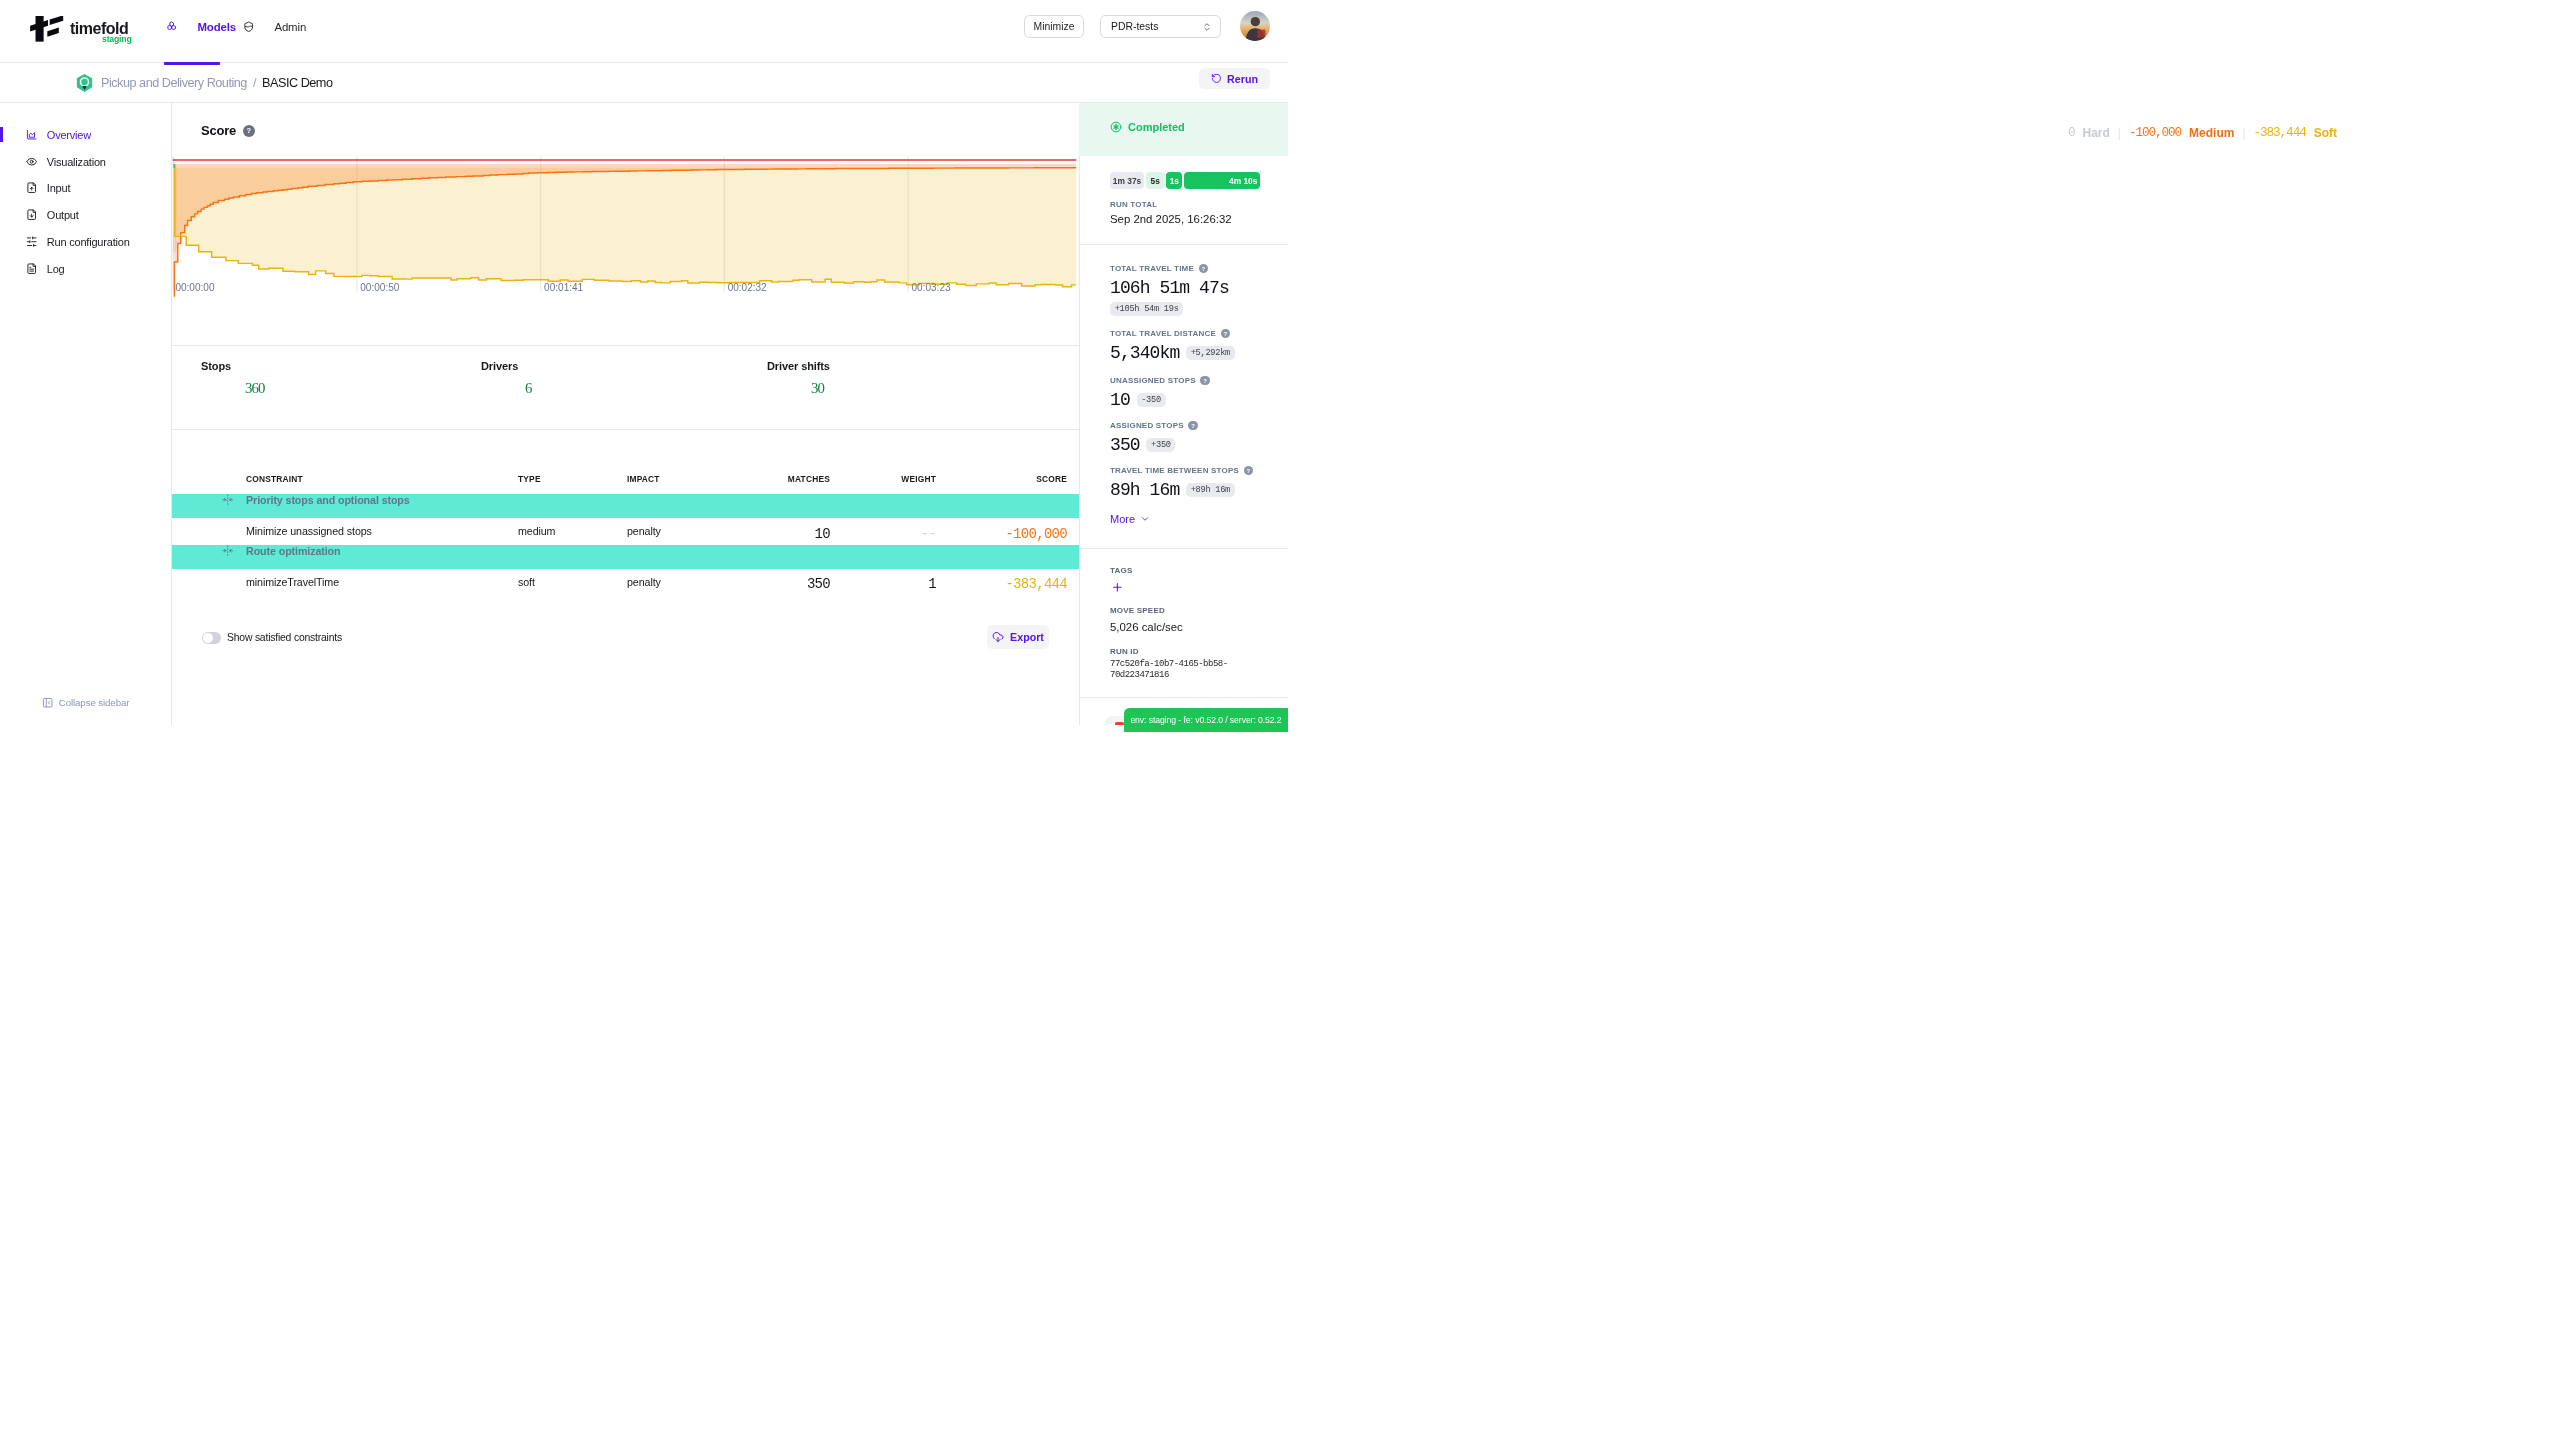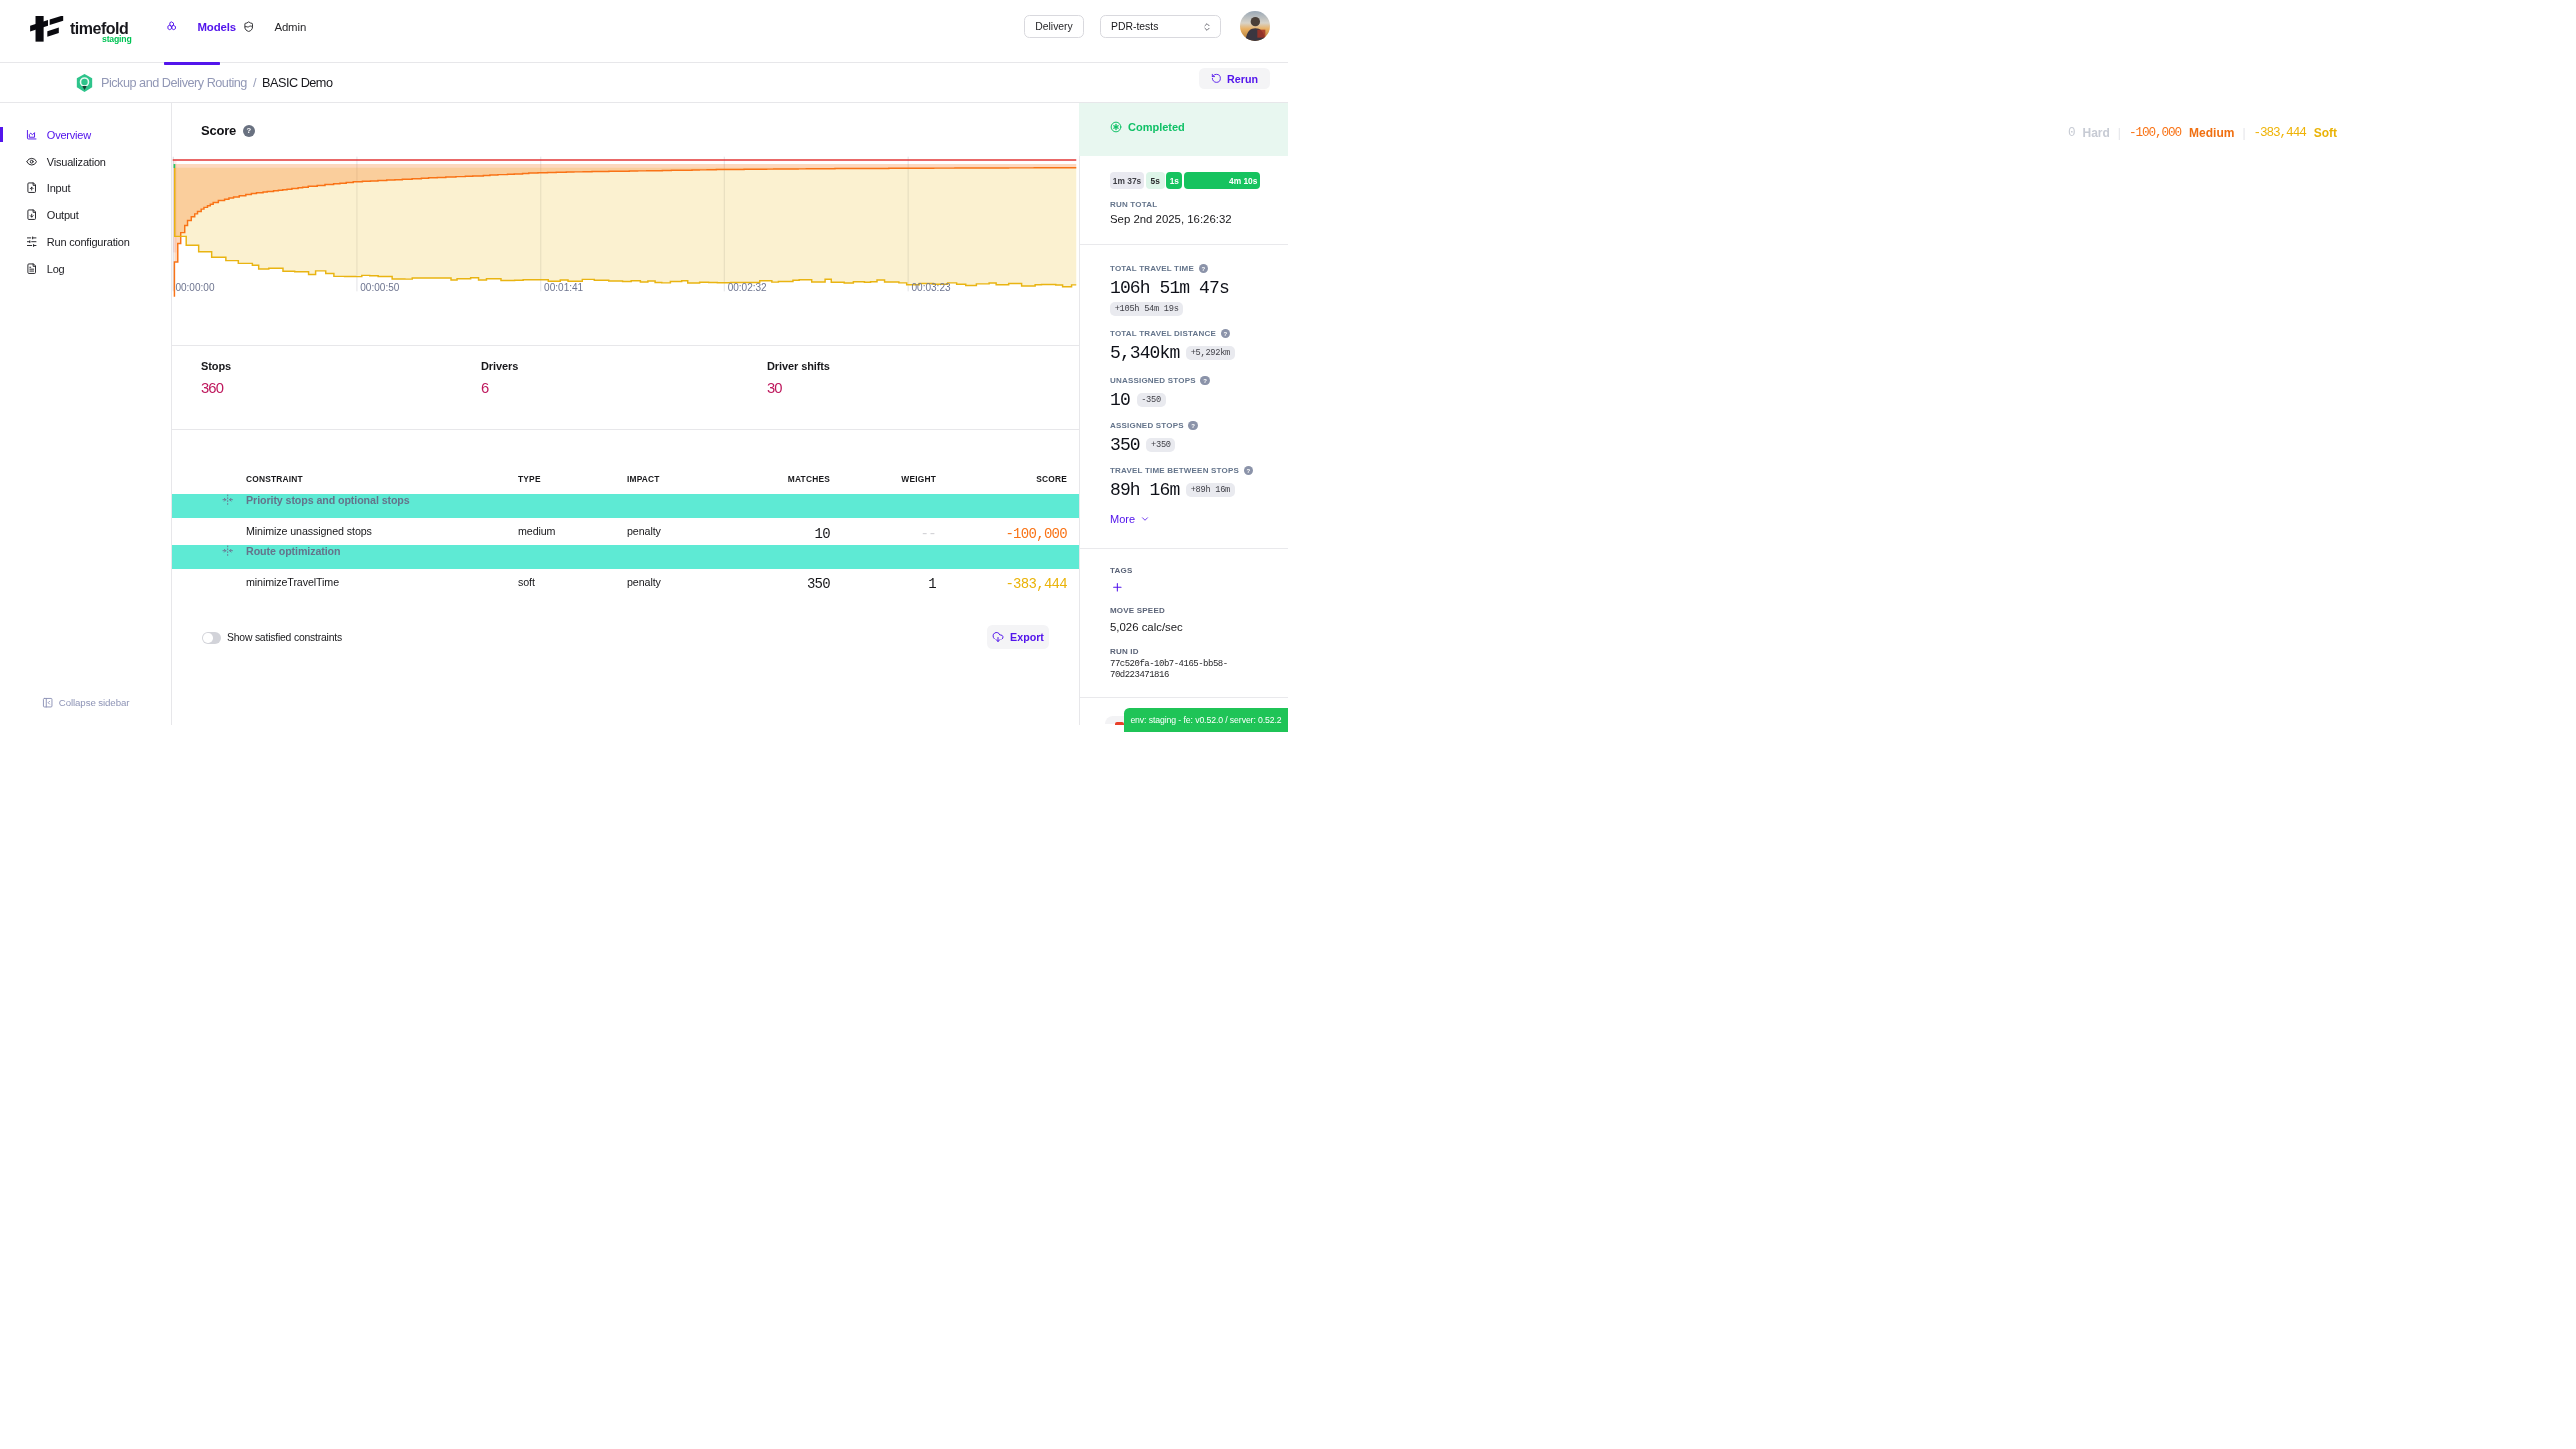--- a/index.html
+++ b/index.html
@@ -38,21 +38,21 @@
 .scoreh { position:absolute; left:201px; top:123px; display:flex; align-items:center; gap:6.7px; }
 .scoreh .t { font-size:13px; font-weight:600; letter-spacing:-0.2px; color:#101014; }
 .qb { width:12px; height:12px; border-radius:50%; background:#697180; color:#fff; font-size:7.7px; font-weight:700;
   display:flex; align-items:center; justify-content:center; }
 .qb.sm { width:9.4px; height:9.4px; font-size:6px; background:#8b93a9; }
 .scorevals { position:absolute; top:125px; right:239px; display:flex; align-items:center; gap:8px; font-size:12px; }
 .scorevals .mono { font-size:12.7px; letter-spacing:-1.1px; }
 .sep { color:#e4e5e9; font-weight:300; font-size:12px; }
 .statrow { position:absolute; left:172px; top:345px; width:907px; height:85px; border-top:0.7px solid #e7e7ea; border-bottom:0.7px solid #e7e7ea; }
 .stat .lab { font-size:11px; font-weight:600; letter-spacing:-0.1px; color:#18181b; }
-.stat .val { margin-top:8px; font-family:Liberation Sans, sans-serif; font-size:14.8px; color:#be185d; letter-spacing:-0.9px; }
+.stat .val { margin-top:8px; font-family:Liberation Serif, serif; font-size:14.8px; color:#15803d; letter-spacing:-0.9px;margin-left:44px; }
 
 
 .th { position:absolute; font-size:8.4px; font-weight:700; color:#18181b; letter-spacing:0.2px; }
 .grow { position:absolute; left:172px; width:907px; height:24px; background:#5eead4; display:flex; align-items:flex-start; }
 .grow .gi { margin-left:50px; color:#6a7490; display:flex; }
 .grow .gt { margin-left:12.7px; font-size:10.7px; letter-spacing:-0.1px; font-weight:600; color:#64748b; }
 .cell { position:absolute; font-size:10.7px; letter-spacing:-0.1px; color:#18181b; }
 .num { font-family:"Liberation Mono",monospace; font-size:14px; letter-spacing:-0.7px; }
 .toggle { position:absolute; left:202px; top:632px; width:19px; height:12px; border-radius:6px; background:#d2d3d9; }
 .toggle .knob { position:absolute; left:1.3px; top:1.3px; width:9.4px; height:9.4px; border-radius:50%; background:#fff; }
@@ -96,21 +96,21 @@
   <span>Models</span>
 </div>
 <div class="tabline"></div>
 <div class="navitem" style="left:243px; color:#27272a; font-weight:500;">
   <svg class="ico" width="11.4" height="11.4" viewBox="0 0 24 24">
       <path d="M20 13c0 5-3.5 7.5-7.66 8.95a1 1 0 0 1-.67-.01C7.5 20.5 4 18 4 13V6a1 1 0 0 1 1-1c2 0 4.5-1.2 6.24-2.72a1 1 0 0 1 1.52 0C14.5 3.8 17 5 19 5a1 1 0 0 1 1 1z"></path>
       <path d="M4.2 12.2c2.6-2.4 5.2 1.9 7.8 0s5.2-2.4 7.8 0"></path>
     </svg>
   <span>Admin</span>
 </div>
-<div class="fbtn">Delivery</div>
+<div class="fbtn">Minimize</div>
 <div class="sel">PDR-tests
   <svg class="ico" style="position:absolute;right:8px;color:#52525b" width="10" height="10" viewBox="0 0 24 24" stroke-width="2.4">
       <path d="m7 15 5 5 5-5"></path>
       <path d="m7 9 5-5 5 5"></path>
     </svg>
 </div>
 <svg class="abs" style="left:1240px;top:11.4px" width="30" height="30" viewBox="0 0 45 45">
   <defs>
     <linearGradient id="av" x1="0" y1="0" x2="0" y2="1">
       <stop offset="0" stop-color="#9aa8b6"></stop>

